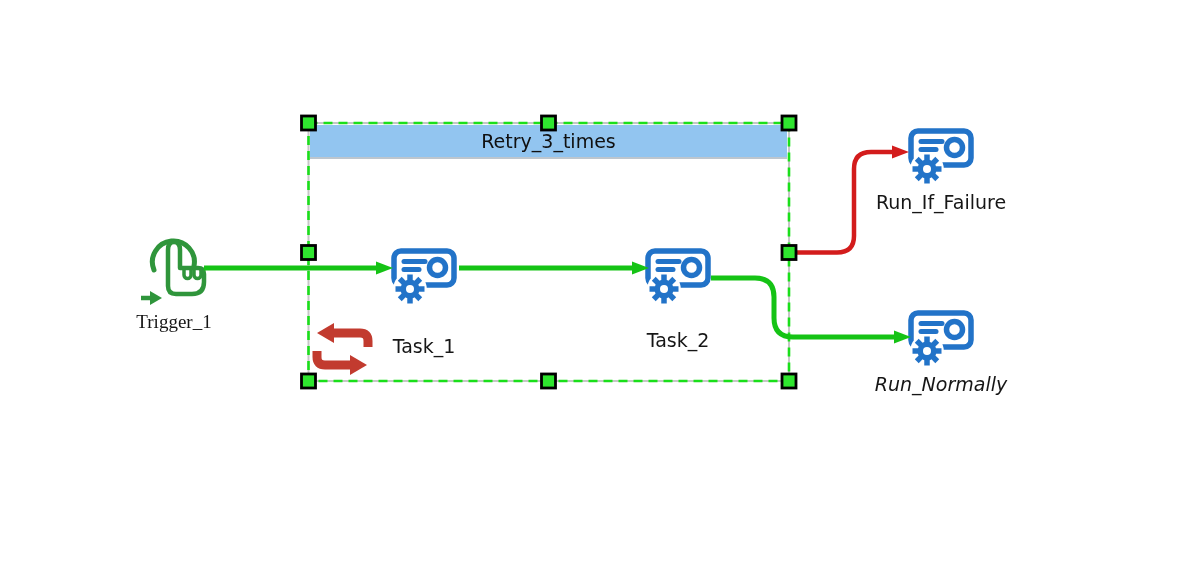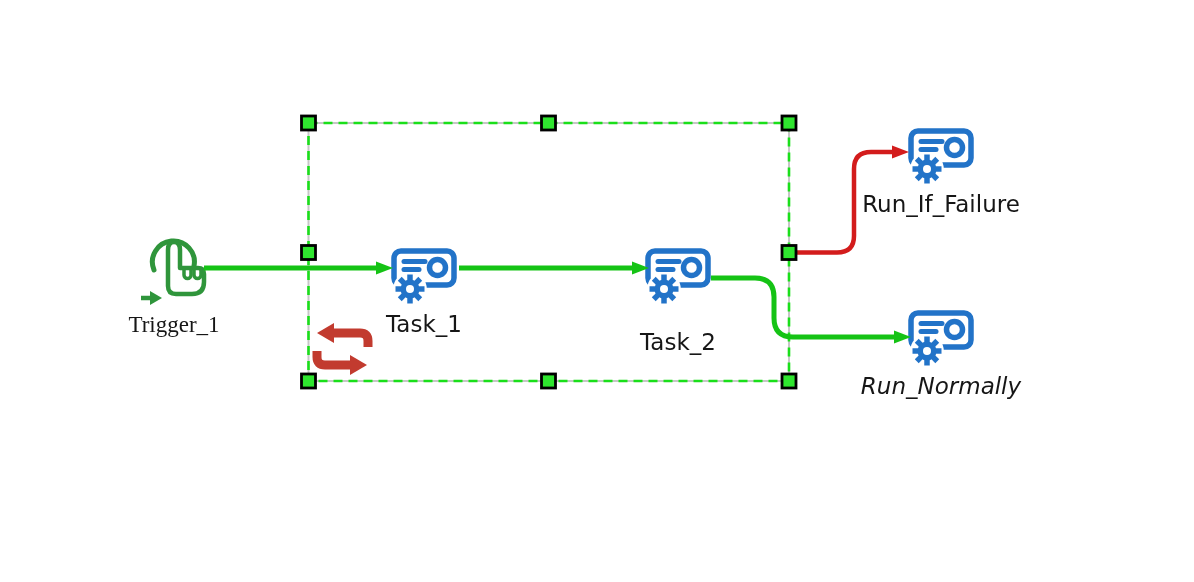--- a/index.html
+++ b/index.html
@@ -34,21 +34,21 @@
   }
   .node {
     position: absolute;
     width: 170px;
     display: flex;
     flex-direction: column;
     align-items: center;
     z-index: 2;
   }
   .node-label {
-    font-size: 23px;
+    font-size: 19px;
     color: #161616;
     margin-top: 6px;
     white-space: nowrap;
     line-height: 1.1;
   }
   .node-trigger .node-label { margin-top: 0px; font-family: Liberation Serif, serif; }
   .defs-svg { position: absolute; width: 0; height: 0; overflow: hidden; }
 </style>
 </head>
 <body>
@@ -88,29 +88,32 @@
 
       <symbol id="repeat-icon" viewBox="0 0 64 58">
         <path d="M22,13 H50 Q58,13 58,21 V27" fill="none" stroke="currentColor" stroke-width="9"></path>
         <polygon points="24,3 24,23 7,13" fill="currentColor"></polygon>
         <path d="M42,45 H15 Q7,45 7,37 V31" fill="none" stroke="currentColor" stroke-width="9"></path>
         <polygon points="40,35 40,55 57,45" fill="currentColor"></polygon>
       </symbol>
     </defs>
   </svg>
 
+  <div class="group-header">
+    <span class="group-title">Retry_3_times</span>
+  </div>
 
   <div class="node node-trigger" style="left:89px; top:234px;">
     <svg width="68" height="78" viewBox="0 0 68 78" color="#2F953B">
       <use href="#trigger-icon"></use>
     </svg>
     <div class="node-label">Trigger_1</div>
   </div>
 
-  <div class="node" style="left:339px; top:248px;">
+  <div class="node" style="left:339px; top:248px;gap:24px;">
     <svg width="66" height="58" viewBox="0 0 66 58" color="#2273C8">
       <use href="#task-icon"></use>
     </svg>
     <div class="node-label">Task_1</div>
   </div>
 
   <div class="node" style="left:593px; top:248px;gap:18px;">
     <svg width="66" height="58" viewBox="0 0 66 58" color="#2273C8">
       <use href="#task-icon"></use>
     </svg>

